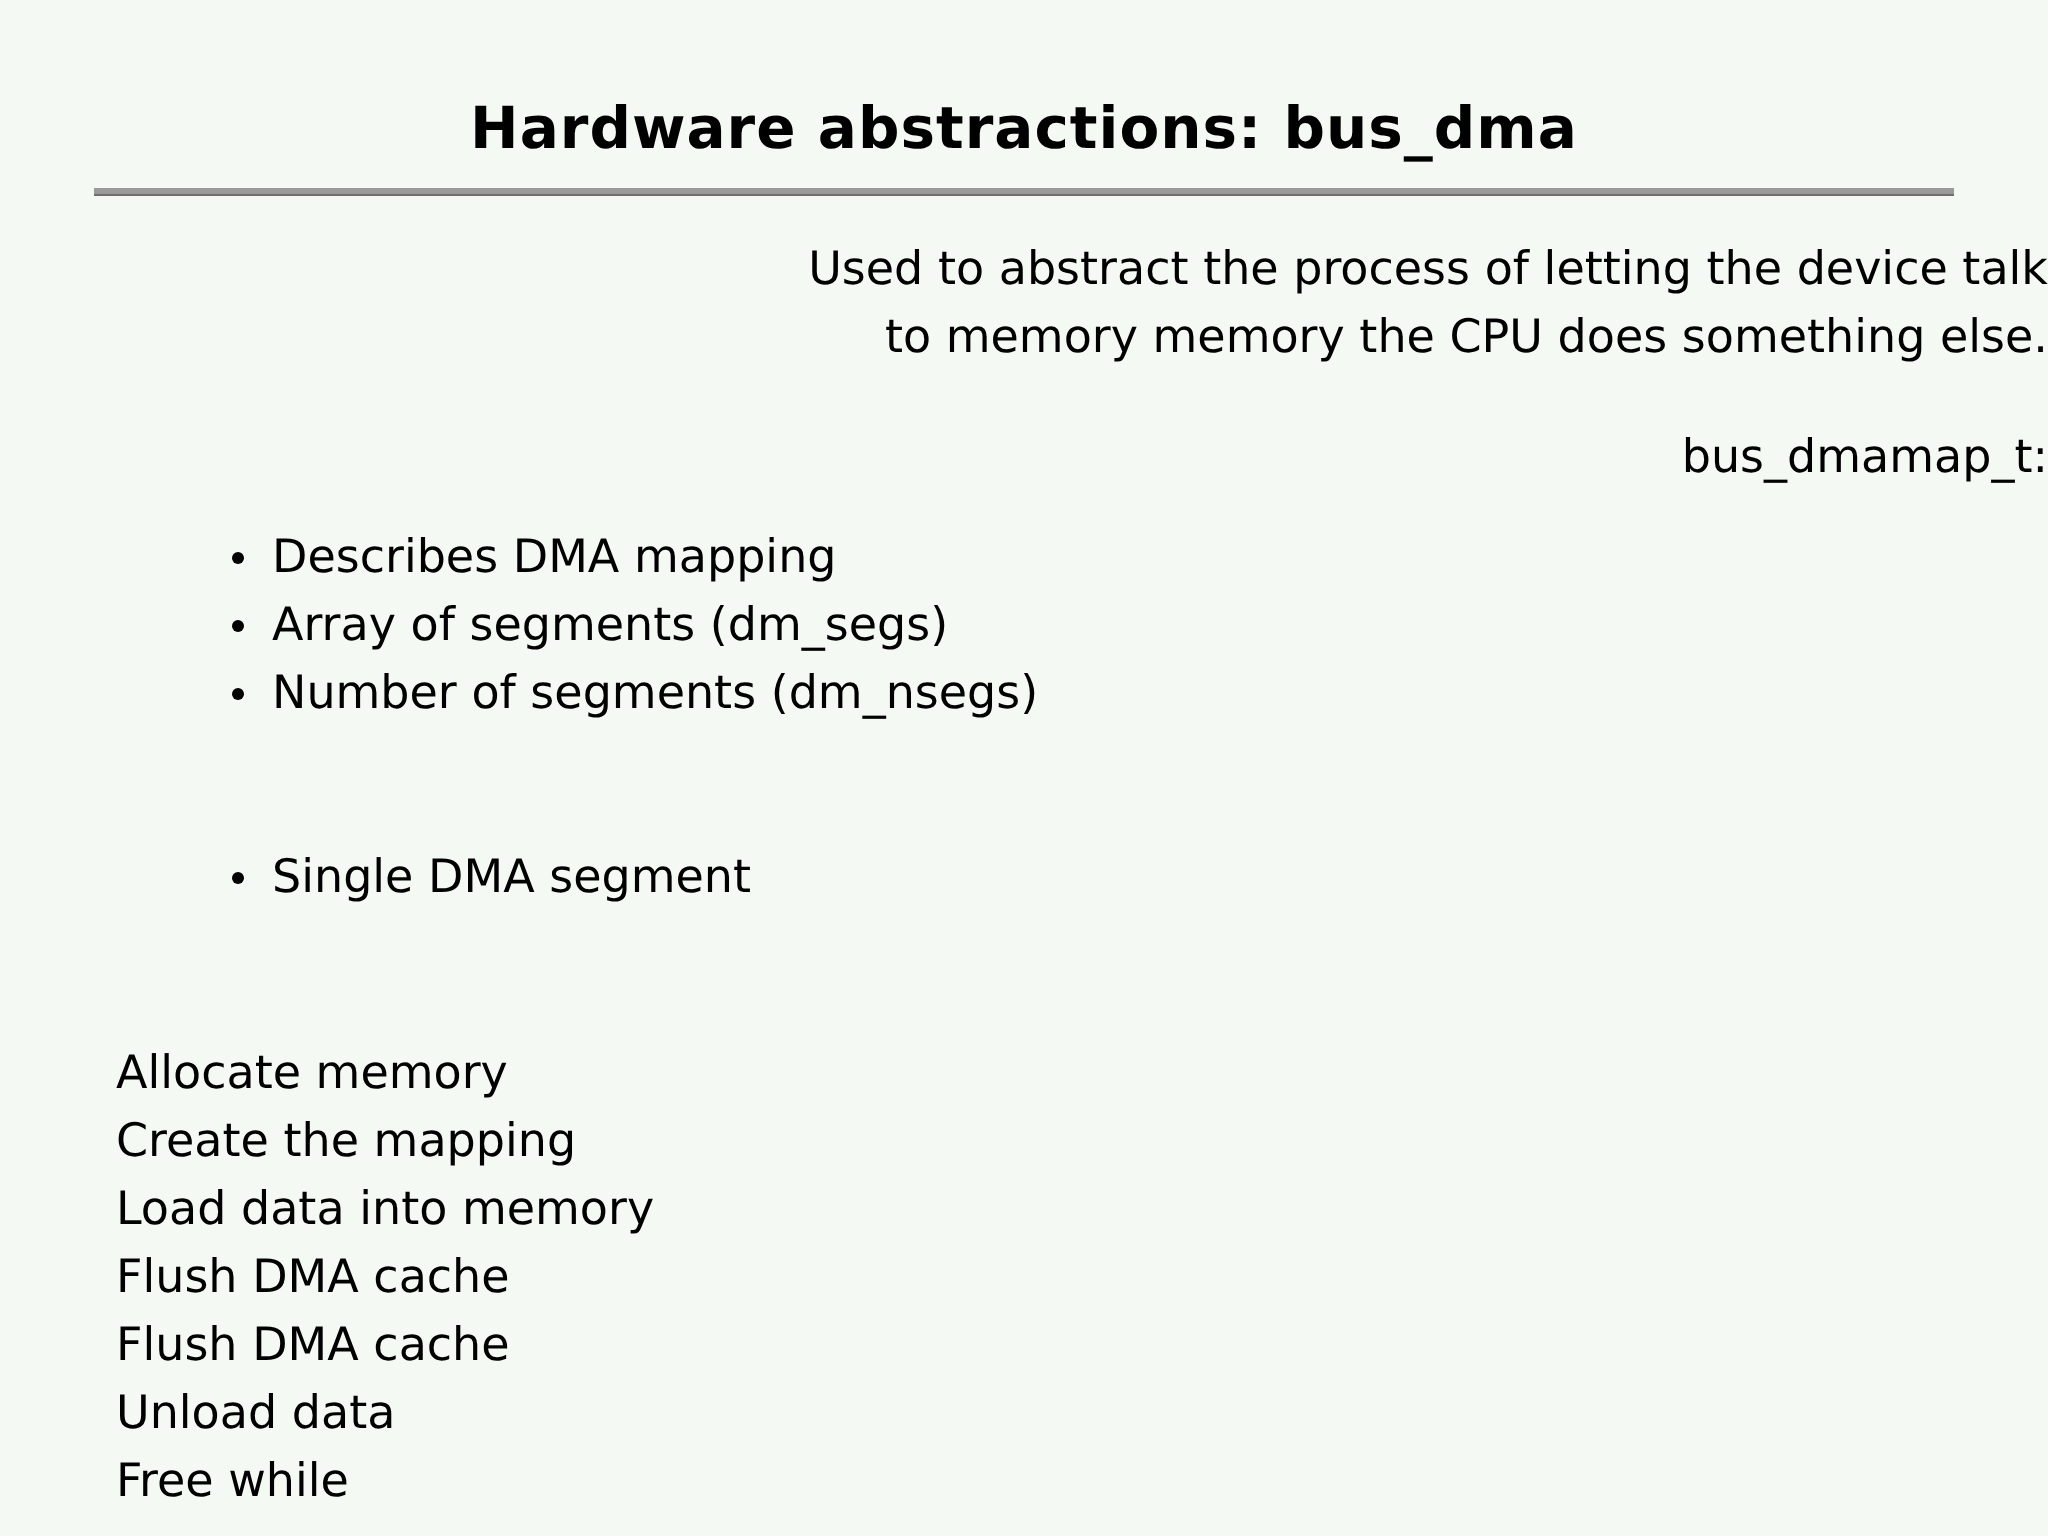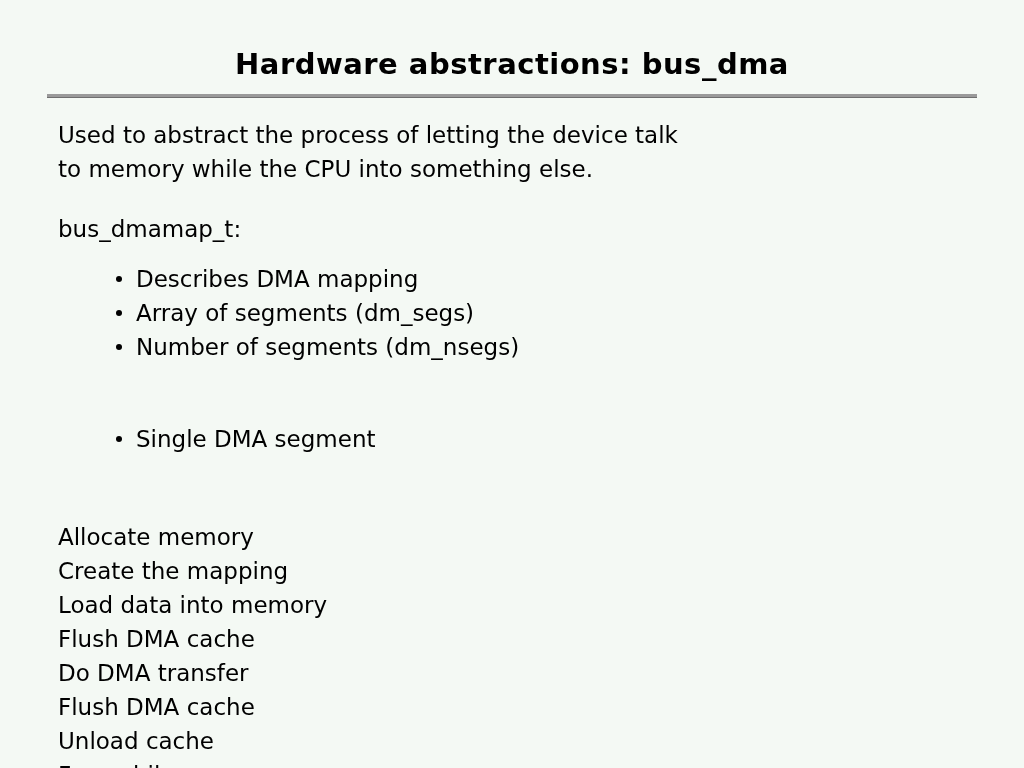--- a/index.html
+++ b/index.html
@@ -34,20 +34,21 @@
     background: #9a9a9a;
     border-bottom: 1px solid #6f6f6f;
   }
   .body {
     padding: 20px 0 0 58px;
     font-size: 23px;
     line-height: 34px;
   }
   .para-line {
     white-space: pre;
+    text-align: right;
   }
   .spacer-sm {
     height: 22px;
   }
   .spacer-md {
     height: 26px;
   }
   .bullet-list {
     list-style: none;
     margin: 16px;
@@ -75,21 +76,21 @@
 <body>
 
 <div class="slide">
 
   <div class="slide-title">Hardware abstractions: bus_dma</div>
   <div class="title-rule"></div>
 
   <div class="body">
 
     <div class="para-line">Used to abstract the process of letting the device talk</div>
-    <div class="para-line">to memory while the CPU into something else.</div>
+    <div class="para-line">to memory memory the CPU does something else.</div>
 
     <div class="spacer-md"></div>
 
     <div class="para-line">bus_dmamap_t:</div>
     <ul class="bullet-list">
       <li class="bullet-item">
         <span class="bullet-dot"></span>
         <span>Describes DMA mapping</span>
       </li>
       <li class="bullet-item">
@@ -111,19 +112,18 @@
       </li>
     </ul>
 
     <div class="spacer-md"></div>
     <div class="spacer-sm"></div>
 
     <div class="step-line">Allocate memory</div>
     <div class="step-line">Create the mapping</div>
     <div class="step-line">Load data into memory</div>
     <div class="step-line">Flush DMA cache</div>
-    <div class="step-line">Do DMA transfer</div>
     <div class="step-line">Flush DMA cache</div>
-    <div class="step-line">Unload cache</div>
+    <div class="step-line">Unload data</div>
     <div class="step-line">Free while</div>
 
   </div>
 </div>
 
 </body></html>

